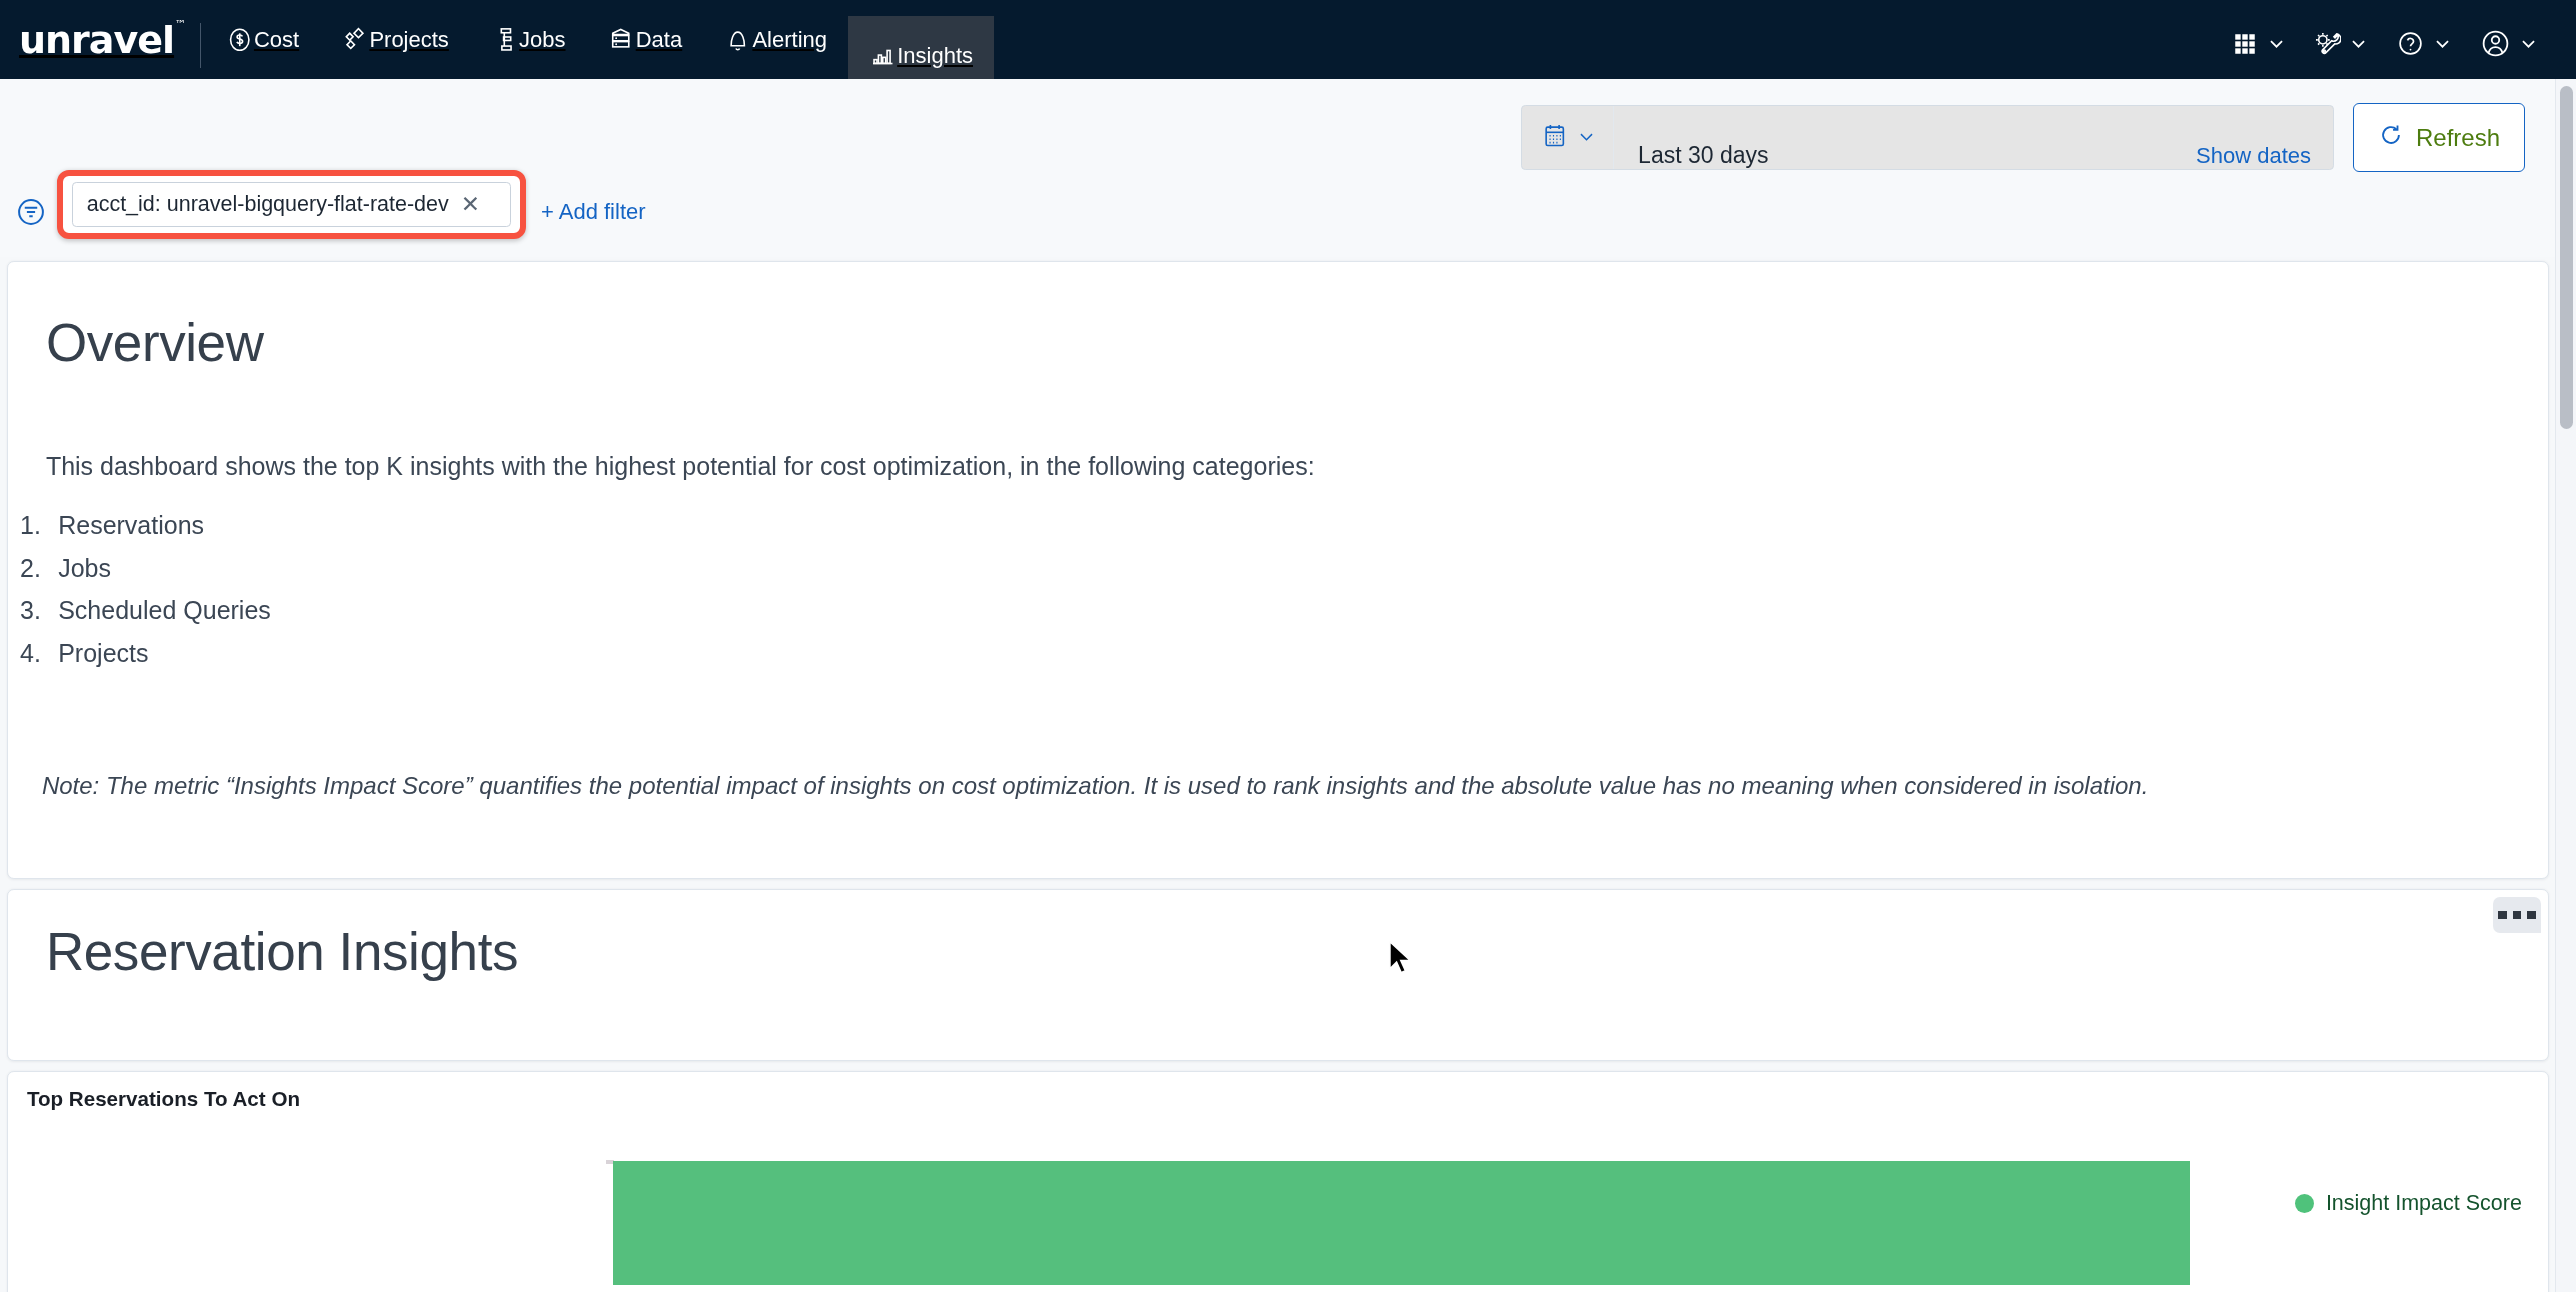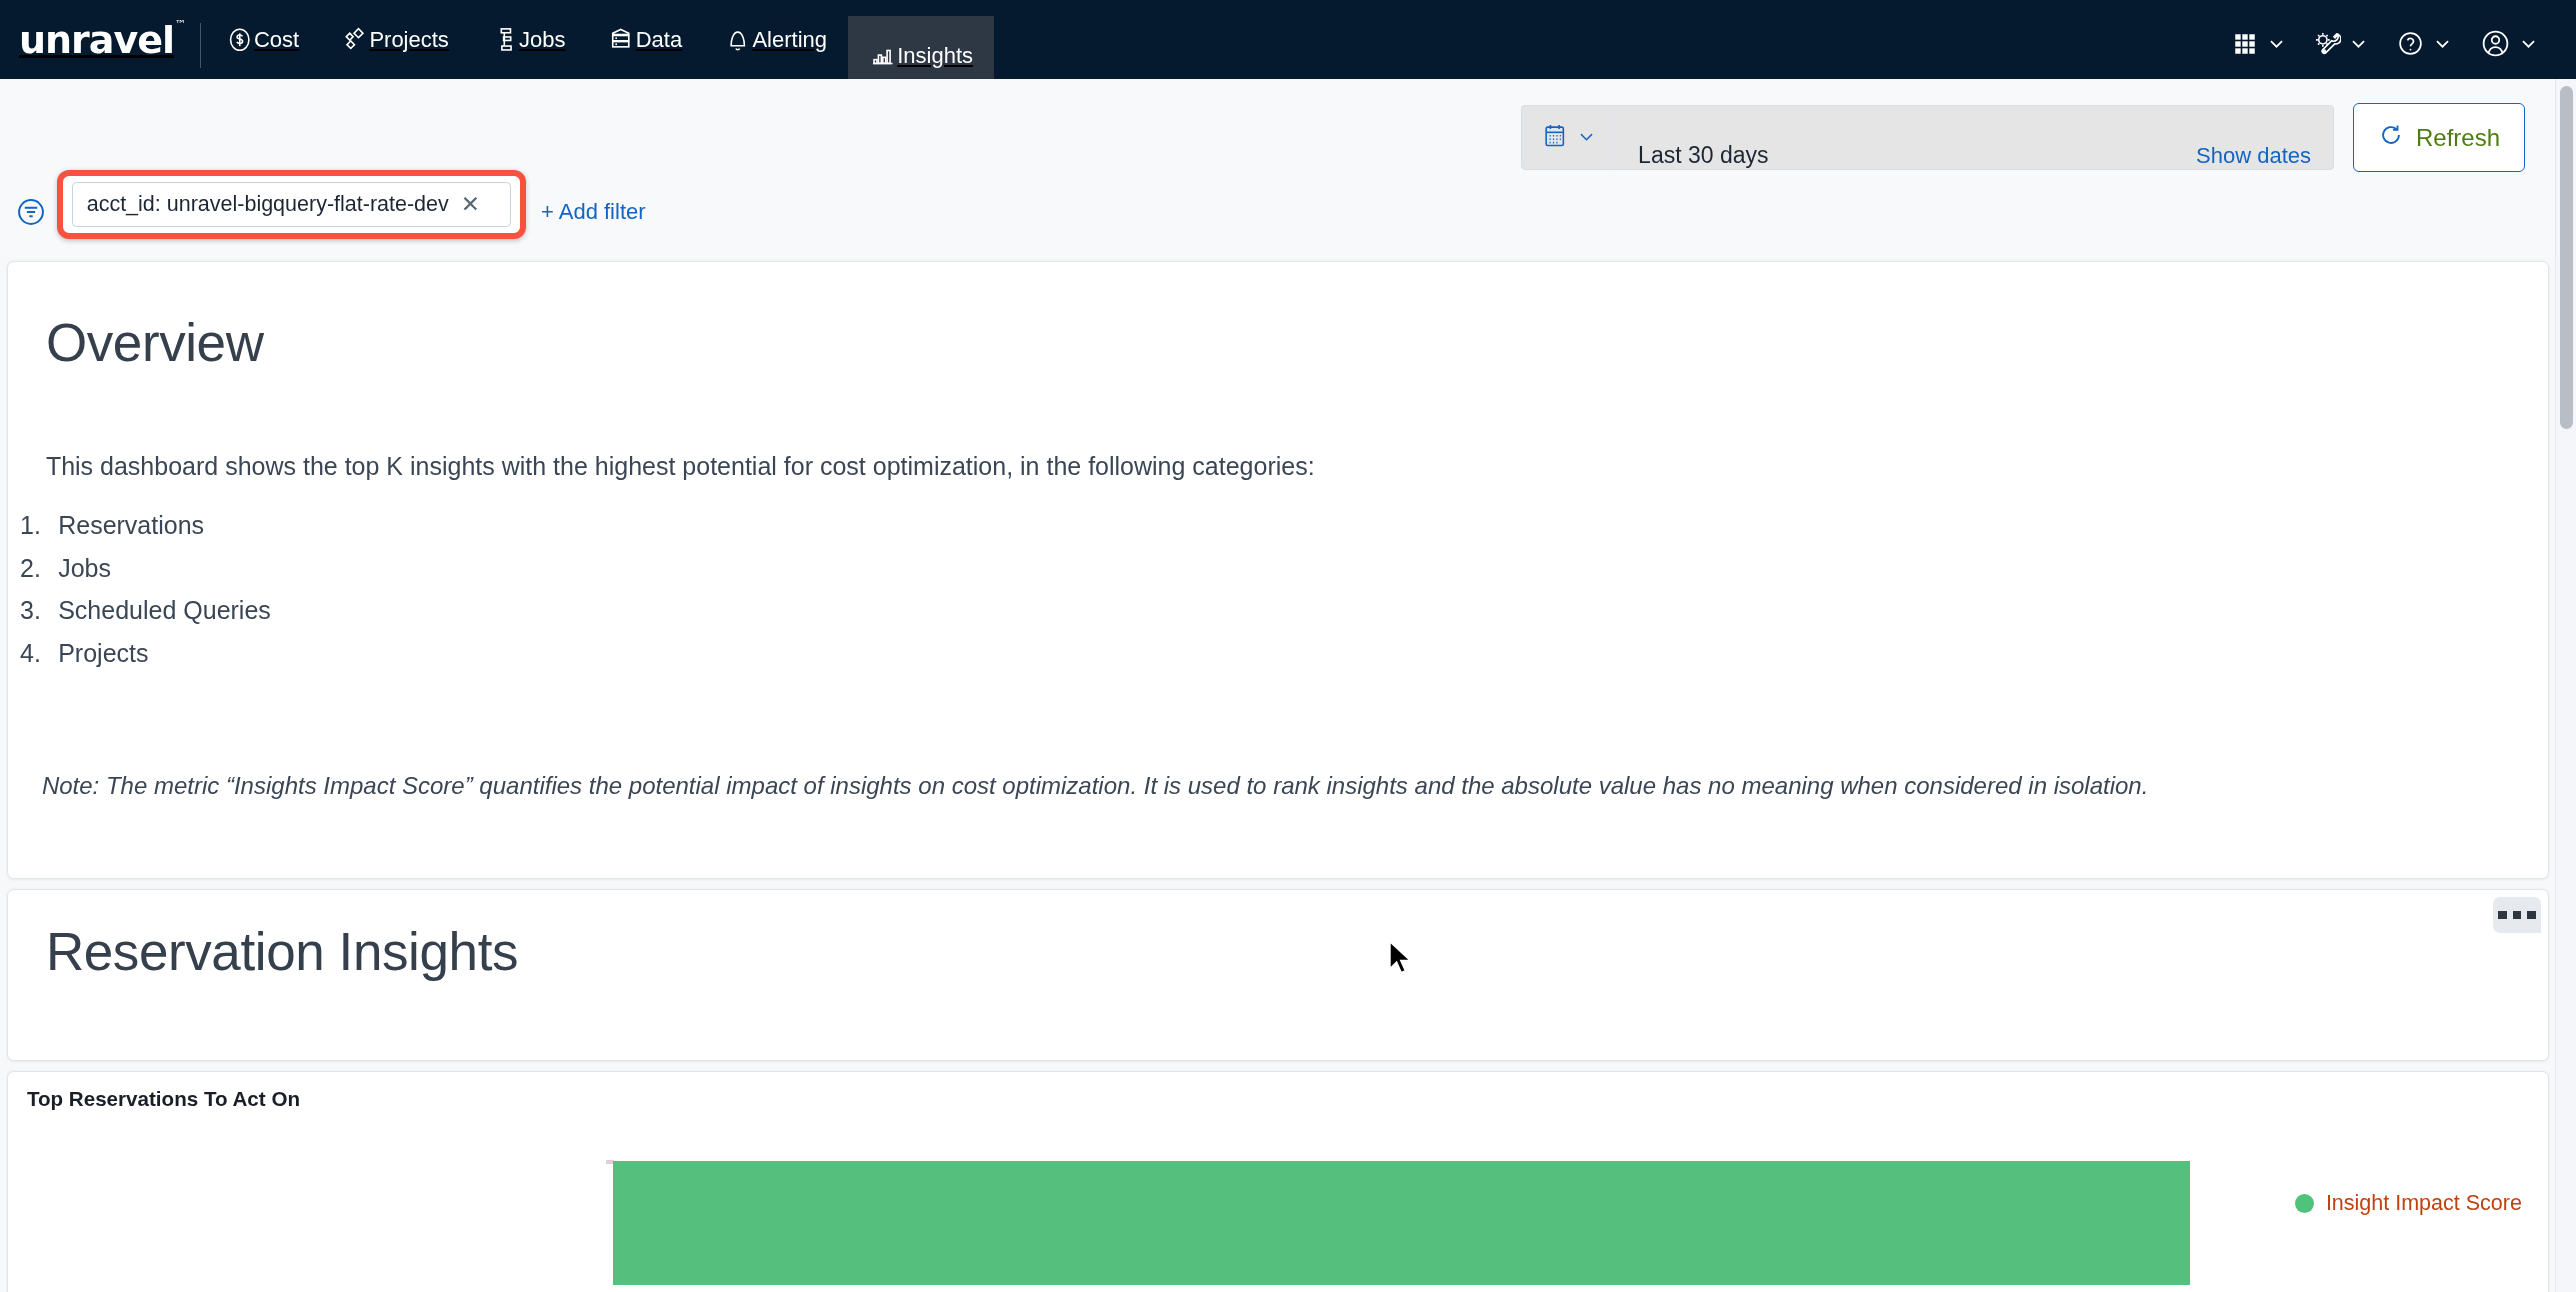--- a/index.html
+++ b/index.html
@@ -189,21 +189,21 @@
   }
   .bar-tick {
     position: absolute; left: 598px; top: 88px;
     width: 8.6px; height: 4.3px; background: #d9d3d8;
   }
   .legend {
     position: absolute; left: 2287px; top: 119px;
     display: flex; align-items: center; gap: 12px;
   }
   .legend-dot { width: 19px; height: 19px; border-radius: 50%; background: #4fc27b; }
-  .legend-label { font-size: 21.5px; color: #c2410c; white-space: nowrap; text-align: right; }
+  .legend-label { font-size: 21.5px; color: #14532d; white-space: nowrap; text-align: right; }
 
   
   #scrollbar-track {
     position: absolute; top: 79px; right: 0;
     width: 20.6px; height: 1213px;
     background: #f4f6f9; border-left: 0.9px solid #e3e8ee;
   }
   #scrollbar-thumb {
     position: absolute; top: 6.9px; left: 3.4px;
     width: 13px; height: 343px;

